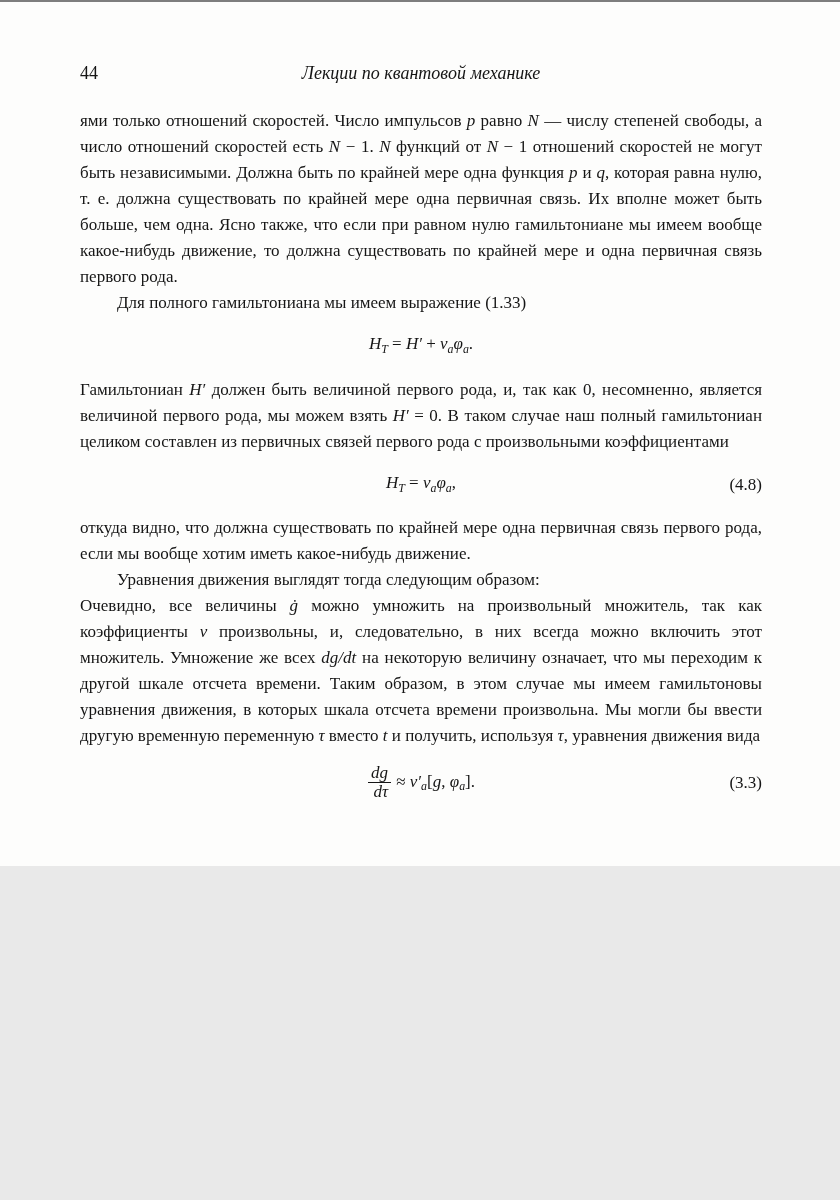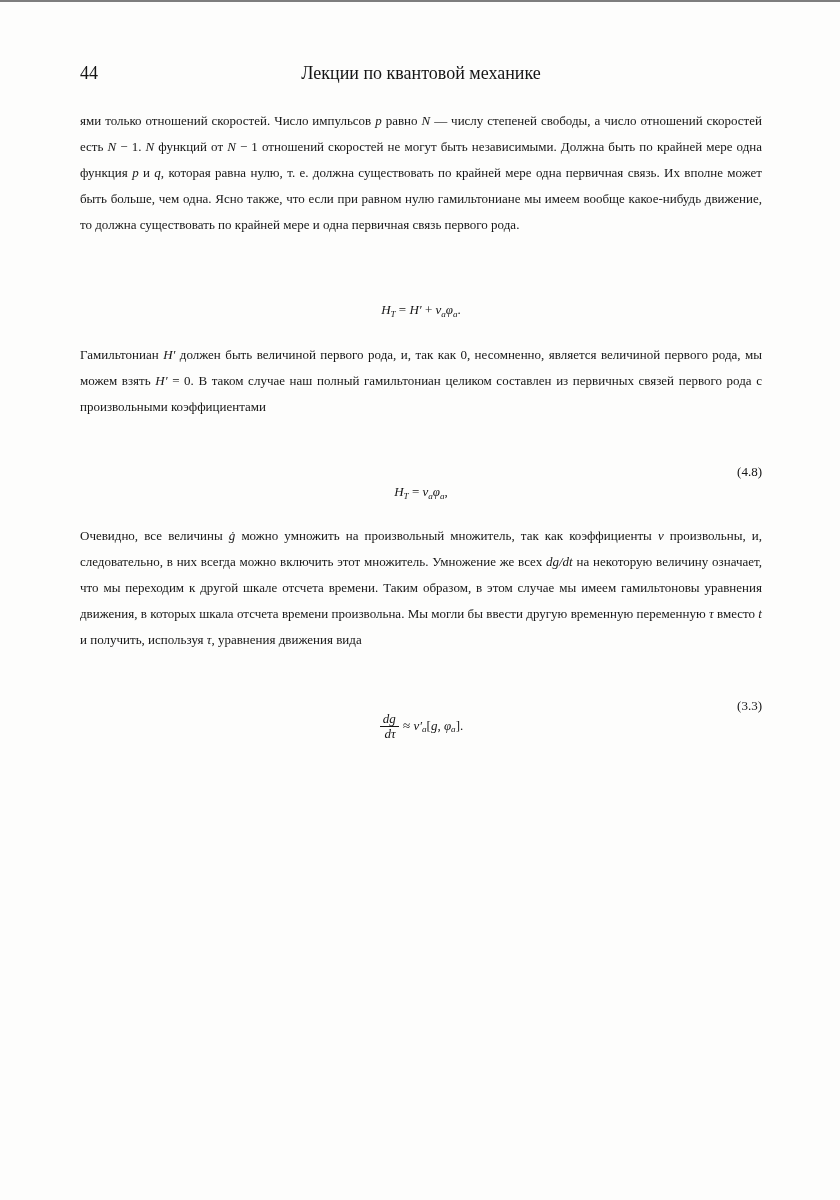--- a/index.html
+++ b/index.html
@@ -1,21 +1,21 @@
 <!DOCTYPE html>
 <html lang="ru"><head>
 <meta charset="utf-8">
 <style>
   * { box-sizing: border-box; }
   html, body { margin: 0; padding: 0; background: #e9e9e9; }
 
   .page {
     position: relative;
     width: 840px;
-    height: 1200px;
+    height: 866px;
     margin: 0 auto;
     background: #fdfdfc;
     color: #151515;
     font-family: "Liberation Serif", "DejaVu Serif", serif;
     overflow: hidden;
   }
 
   .scan-edge {
     position: absolute;
     top: 0; left: 0;
@@ -32,26 +32,27 @@
     line-height: 26px;
   }
   .page-number {
     position: absolute;
     left: 0; top: 0;
   }
   .running-title {
     position: absolute;
     left: 50%; top: 0;
     transform: translateX(-50%);
+    font-style: italic;
     white-space: nowrap;
   }
 
   .page-body {
     margin: 22px 78px 0 80px;
-    font-size: 13px;
+    font-size: 17px;
     line-height: 26px;
   }
 
   p.para {
     margin: 0;
     text-align: justify;
   }
   p.para.indent { text-indent: 37px; }
 
   .run-r { font-style: normal; }
@@ -60,21 +61,21 @@
     font-style: italic;
     font-size: 70%;
     vertical-align: -0.3em;
   }
 
   .formula-row {
     position: relative;
     text-align: center;
     margin: 15px 0;
   }
-  .formula { display: inline-block; margin-top: 44px; }
+  .formula { display: inline-block; }
   .eq-number {
     position: absolute;
     right: 0;
     top: 50%;
     transform: translateY(-50%);
   }
 
   .frac {
     display: inline-block;
     vertical-align: middle;
@@ -92,19 +93,22 @@
 <div class="page">
   <div class="scan-edge"></div>
 
   <header class="running-header">
     <span class="page-number">44</span>
     <span class="running-title">Лекции по квантовой механике</span>
   </header>
 
   <main class="page-body">
       <p class="para"><span class="run-r">ями только отношений скоростей. Число импульсов </span><span class="run-i">p</span><span class="run-r"> равно </span><span class="run-i">N</span><span class="run-r"> — числу степеней свободы, а число отношений скоростей есть </span><span class="run-i">N</span><span class="run-r"> − 1. </span><span class="run-i">N</span><span class="run-r"> функций от </span><span class="run-i">N</span><span class="run-r"> − 1 отношений скоростей не могут быть независимыми. Должна быть по крайней мере одна функция </span><span class="run-i">p</span><span class="run-r"> и </span><span class="run-i">q</span><span class="run-r">, которая равна нулю, т. е. должна существовать по крайней мере одна первичная связь. Их вполне может быть больше, чем одна. Ясно также, что если при равном нулю гамильтониане мы имеем вообще какое-нибудь движение, то должна существовать по крайней мере и одна первичная связь первого рода.</span></p>
+      <p class="para indent"><span class="run-r">Для полного гамильтониана мы имеем выражение (1.33)</span></p>
       <div class="formula-row"><span class="formula"><span class="run-i">H</span><span class="run-sub">T</span><span class="run-r"> = </span><span class="run-i">H′</span><span class="run-r"> + </span><span class="run-i">v</span><span class="run-sub">a</span><span class="run-i">φ</span><span class="run-sub">a</span><span class="run-r">.</span></span></div>
       <p class="para"><span class="run-r">Гамильтониан </span><span class="run-i">H′</span><span class="run-r"> должен быть величиной первого рода, и, так как 0, несомненно, является величиной первого рода, мы можем взять </span><span class="run-i">H′</span><span class="run-r"> = 0. В таком случае наш полный гамильтониан целиком составлен из первичных связей первого рода с произвольными коэффициентами</span></p>
       <div class="formula-row"><span class="formula"><span class="run-i">H</span><span class="run-sub">T</span><span class="run-r"> = </span><span class="run-i">v</span><span class="run-sub">a</span><span class="run-i">φ</span><span class="run-sub">a</span><span class="run-r">,</span></span><span class="eq-number">(4.8)</span></div>
+      <p class="para"><span class="run-r">откуда видно, что должна существовать по крайней мере одна первичная связь первого рода, если мы вообще хотим иметь какое-нибудь движение.</span></p>
+      <p class="para indent"><span class="run-r">Уравнения движения выглядят тогда следующим образом:</span></p>
       <p class="para"><span class="run-r">Очевидно, все величины </span><span class="run-i">ġ</span><span class="run-r"> можно умножить на произвольный множитель, так как коэффициенты </span><span class="run-i">v</span><span class="run-r"> произвольны, и, следовательно, в них всегда можно включить этот множитель. Умножение же всех </span><span class="run-i">dg/dt</span><span class="run-r"> на некоторую величину означает, что мы переходим к другой шкале отсчета времени. Таким образом, в этом случае мы имеем гамильтоновы уравнения движения, в которых шкала отсчета времени произвольна. Мы могли бы ввести другую временную переменную </span><span class="run-i">τ</span><span class="run-r"> вместо </span><span class="run-i">t</span><span class="run-r"> и получить, используя </span><span class="run-i">τ</span><span class="run-r">, уравнения движения вида</span></p>
       <div class="formula-row"><span class="formula"><span class="frac"><span class="num">dg</span><span class="den">dτ</span></span><span class="run-r"> ≈ </span><span class="run-i">v′</span><span class="run-sub">a</span><span class="run-r">[</span><span class="run-i">g</span><span class="run-r">, </span><span class="run-i">φ</span><span class="run-sub">a</span><span class="run-r">].</span></span><span class="eq-number">(3.3)</span></div>
     </main>
 </div>
 
 </body></html>

